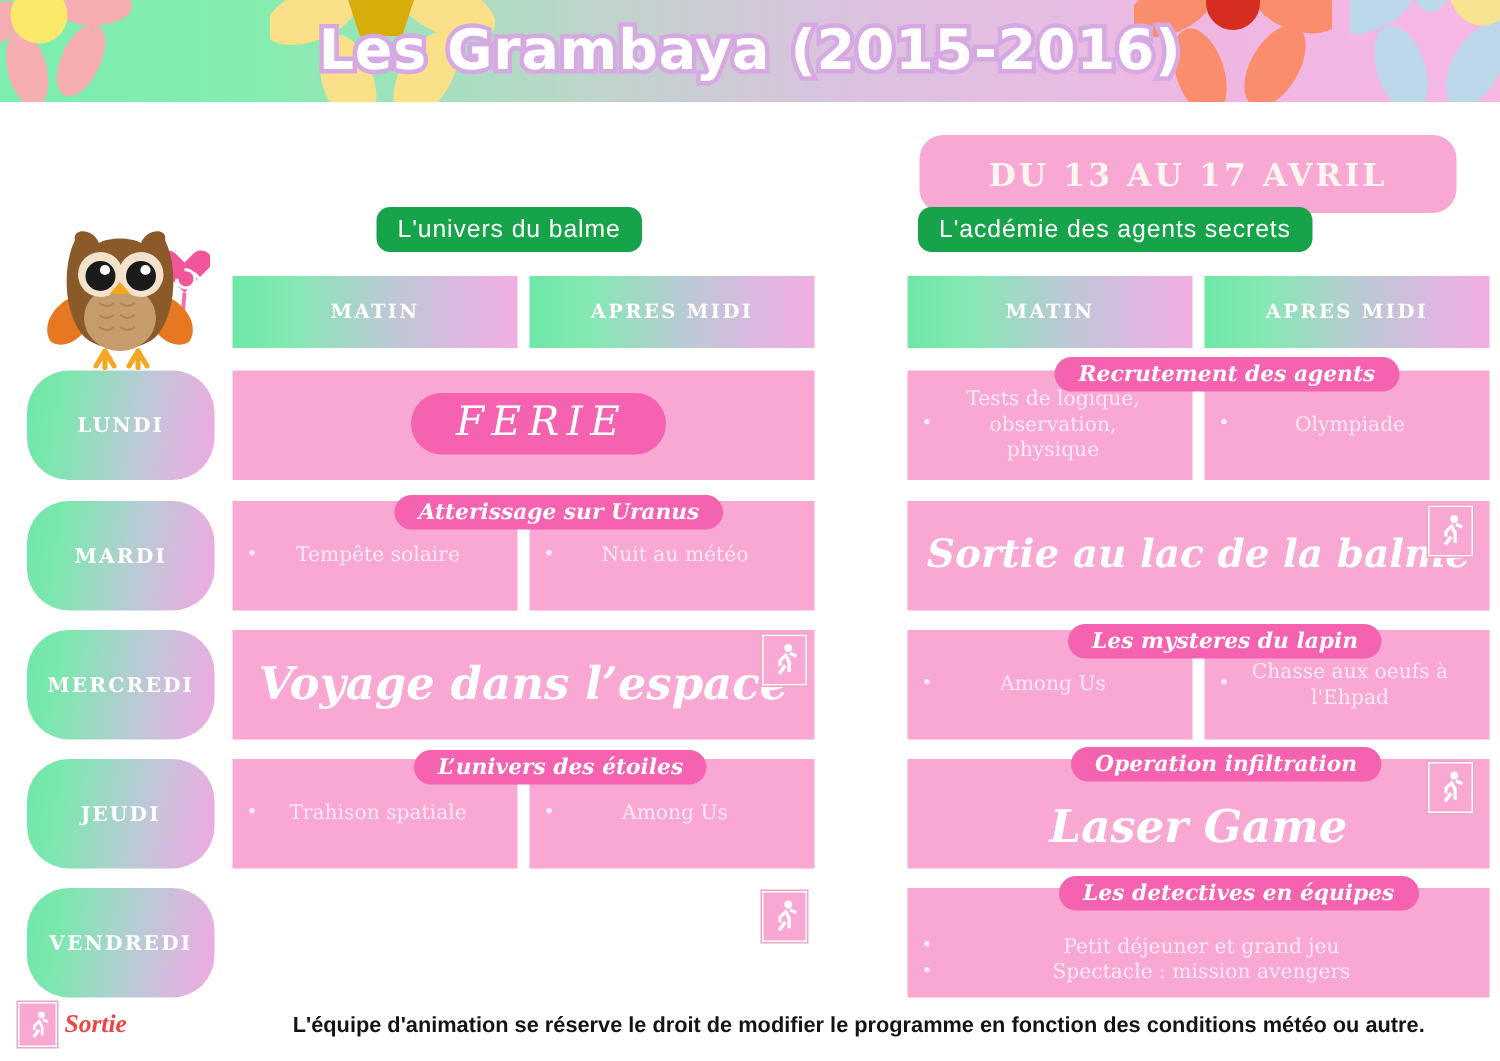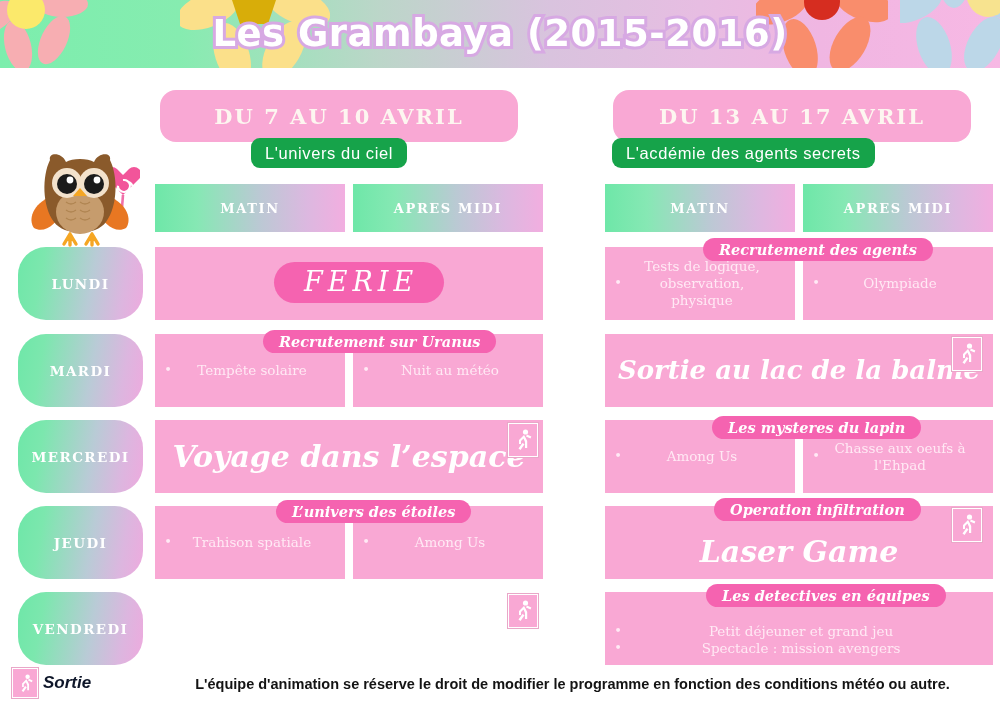--- a/index.html
+++ b/index.html
@@ -154,25 +154,25 @@
   }
   .exit-icon svg { display: block; }
 
   
   .legend {
     position: absolute; left: 12px; top: 668px;
     display: flex; align-items: center; gap: 5px;
   }
   .legend .exit-icon { position: relative; width: 26px; height: 30px; }
   .legend-label {
-    font-family: Liberation Sans, sans-serif;
+    font-family: Liberation Serif, serif;
     font-style: italic;
     font-weight: bold;
     font-size: 17px;
-    color: #0f172a;
+    color: #ef4444;
   }
   .disclaimer {
     position: absolute; left: 150px; top: 676px; width: 845px;
     font-family: "Liberation Sans", sans-serif;
     font-weight: bold;
     font-size: 14.5px;
     color: #141414;
     text-align: center;
     white-space: nowrap;
   }
@@ -255,22 +255,21 @@
     <circle cx="72" cy="36" r="10" fill="#1b1b1b"></circle>
     <circle cx="48" cy="32" r="3.4" fill="#fff"></circle>
     <circle cx="75" cy="32" r="3.4" fill="#fff"></circle>
 
     <path d="M58 40 l7 8 l-14 0 Z" fill="#f5a623"></path>
 
     <path d="M48 86 l-6 10 M48 86 l0 11 M48 86 l6 10" stroke="#f5a623" stroke-width="3.4" fill="none" stroke-linecap="round"></path>
     <path d="M70 86 l-6 10 M70 86 l0 11 M70 86 l6 10" stroke="#f5a623" stroke-width="3.4" fill="none" stroke-linecap="round"></path>
   </svg>
 
-  <div class="week-banner" style="left:160px;top:90px;width:358px;height:52px;">DU 7 AU 10 AVRIL</div>
-  <div class="subject-badge" style="left:251px;top:138px;height:30px;">L'univers du ciel</div>
+  <div class="subject-badge" style="left:251px;top:138px;height:30px;">L'univers du balme</div>
 
   <div class="colhead" style="left:155px;top:184px;width:190px;">MATIN</div>
   <div class="colhead" style="left:353px;top:184px;width:190px;">APRES MIDI</div>
 
   <div class="week-banner" style="left:613px;top:90px;width:358px;height:52px;">DU 13 AU 17 AVRIL</div>
   <div class="subject-badge" style="left:612px;top:138px;height:30px;">L'acdémie des agents secrets</div>
 
   <div class="colhead" style="left:605px;top:184px;width:190px;">MATIN</div>
   <div class="colhead" style="left:803px;top:184px;width:190px;">APRES MIDI</div>
 
@@ -292,21 +291,21 @@
     </div>
   </div>
   <div class="cell" style="left:353px;top:334px;width:190px;height:73px;">
     <div class="bullets">
       <div class="bullet-row">
         <span class="bullet-dot">•</span>
         <span class="bullet-label">Nuit au météo</span>
       </div>
     </div>
   </div>
-  <div class="pill" style="left:263px;top:330px;">Recrutement sur Uranus</div>
+  <div class="pill" style="left:263px;top:330px;">Atterissage sur Uranus</div>
 
   <div class="cell" style="left:155px;top:420px;width:388px;height:73px;">
     <div class="bigtitle">Voyage dans l’espace</div>
   </div>
   <div class="exit-icon" style="left:508px;top:423px;">
     <svg width="20" height="24" viewBox="0 0 20 24">
         <g fill="#ffffff">
       <circle cx="12.5" cy="4" r="2.6"></circle>
       <path d="M11 7 l-5 5 l0 4 l2 0 l0 -3 l2.5 -2.5 l1.5 3.5 l0 6 l2.2 0 l0 -7 l-2 -4 Z"></path>
       <path d="M9.5 15 l-4 5.5 l2 1.4 l4 -5.6 Z"></path>

